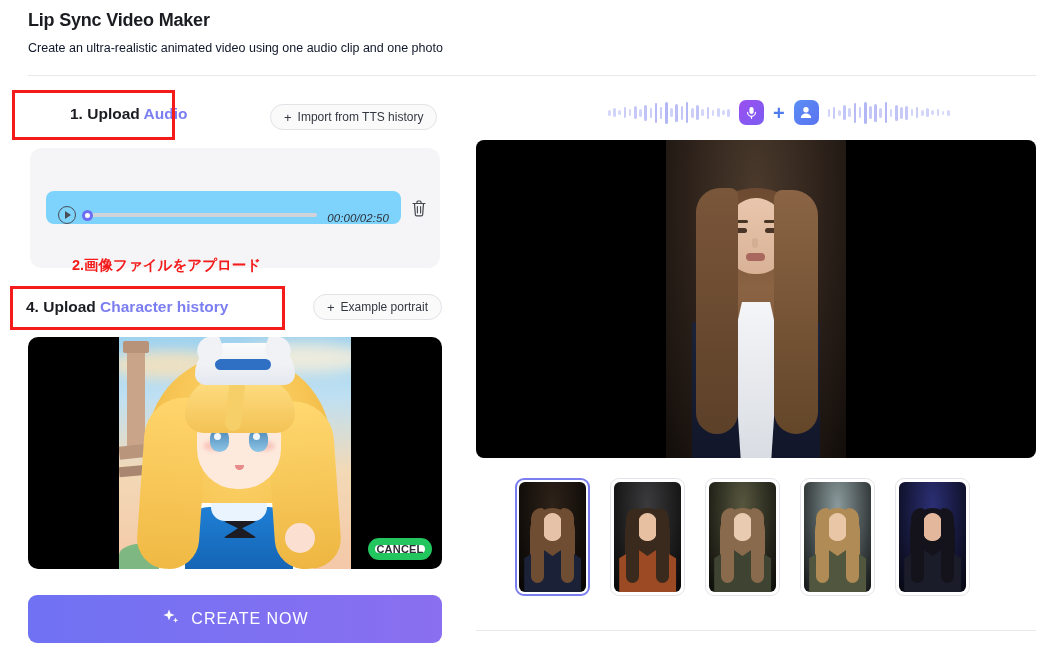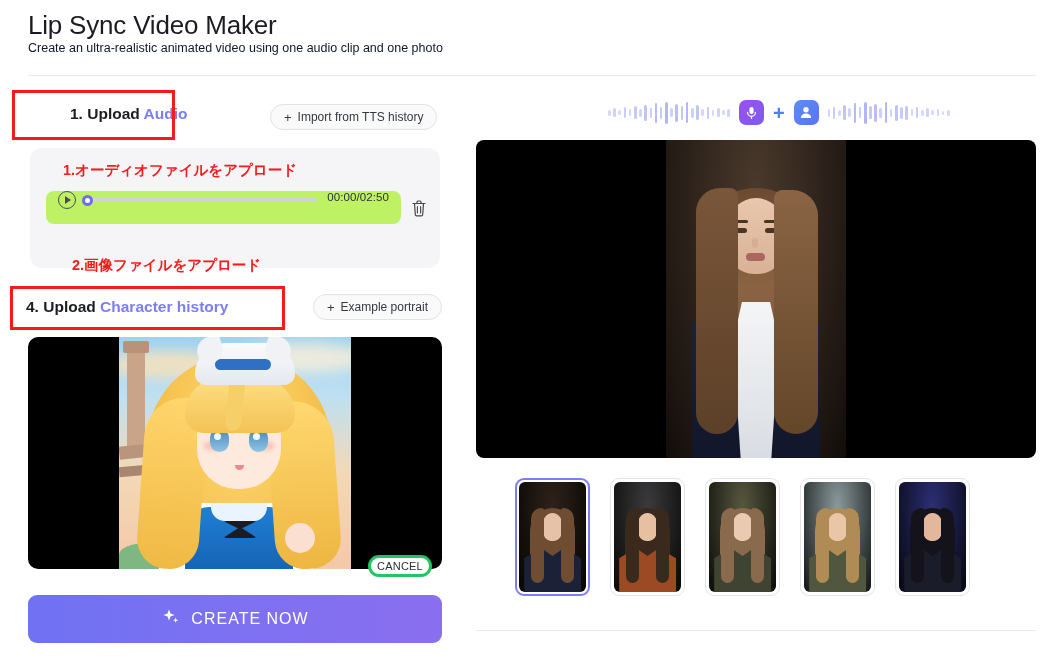--- a/index.html
+++ b/index.html
@@ -7,21 +7,21 @@
     width: 1060px; height: 662px;
     background: #ffffff;
     font-family: "Liberation Sans", sans-serif;
     overflow: hidden;
   }
   #root { position: relative; width: 1060px; height: 662px; }
 
   
   .page-title {
     position: absolute; left: 28px; top: 10px;
-    font-size: 26px; font-weight: 400; color: #1b1c21;
+    font-size: 18px; font-weight: 700; color: #1b1c21;
     letter-spacing: -0.2px;
   }
   .page-subtitle {
     position: absolute; left: 28px; top: 41px;
     font-size: 12.5px; color: #0f172a;
   }
   .header-divider {
     position: absolute; left: 28px; top: 75px;
     width: 1008px; height: 1px; background: #e8e9ec;
   }
@@ -66,22 +66,22 @@
   .jp-note {
     position: absolute; color: #f41b1b; font-weight: 700;
     font-size: 14.5px; white-space: nowrap;
   }
   #jp-note-1 { left: 63px; top: 161px; }
   #jp-note-2 { left: 72px; top: 256px; }
 
   .audio-player {
     position: absolute; left: 46px; top: 191px;
     width: 355px; height: 33px;
-    background: #bef264; border-radius: 8px;
-    display: flex; align-items: flex-start; padding: 0 12px;
+    background: #7dd3fc; border-radius: 8px;
+    display: flex; align-items: flex-end; padding: 0 12px; font-style: italic;
   }
   .play-btn {
     width: 18px; height: 18px; border-radius: 50%;
     border: 1.4px solid #4a4d55;
     display: flex; align-items: center; justify-content: center;
     flex: 0 0 auto; cursor: pointer;
   }
   .play-btn .tri {
     width: 0; height: 0; margin-left: 2px;
     border-left: 6px solid #4a4d55;
@@ -152,25 +152,25 @@
   .a-ear2 { left: 146px; top: 0px; width: 26px; height: 26px; background:#f0f2f6; border-radius: 4px 14px 4px 14px; transform: rotate(18deg); }
   .a-body { left: 44px; top: 166px; width: 150px; height: 66px; background:#ffffff; border-radius: 28px 28px 0 0; }
   .a-vest { left: 66px; top: 170px; width: 108px; height: 62px; background: linear-gradient(180deg,#1f7fd4,#1565b5); border-radius: 24px 24px 0 0; }
   .a-collar { left: 92px; top: 166px; width: 56px; height: 18px; background:#eaf4ff; border-radius: 0 0 14px 14px; }
   .a-bow { left: 104px; top: 184px; width: 34px; height: 17px; background:#1c1c22; border-radius: 4px; clip-path: polygon(0 0,44% 42%,0 100%,100% 100%,56% 42%,100% 0); }
   .a-sleeve { left: 40px; top: 186px; width: 34px; height: 46px; background:#fdfdfd; border-radius: 16px 10px 0 0; }
   .a-grass { left: 0px; top: 206px; width: 60px; height: 26px; background:#69b47a; border-radius: 50% 60% 0 0; opacity:.85; }
   .a-hand { left: 166px; top: 186px; width: 30px; height: 30px; background:#fbe0d2; border-radius:50%; }
 
   .cancel-btn {
-    position: absolute; left: 368px; top: 555px;
+    position: absolute; left: 368px; top: 538px;
     width: 64px; height: 22px;
-    background: #ffffff; border: 3px solid #22c55e; border-radius: 11px;
+    background: #ffffff; border: 7px solid #22c55e; border-radius: 11px;
     display: flex; align-items: center; justify-content: center;
-    font-size: 11px; color: #2b2e36; cursor: pointer; letter-spacing: .2px;
+    font-size: 11px; color: #2b2e36; cursor: pointer; letter-spacing: .2px; font-weight: bold;
   }
 
   .create-btn {
     position: absolute; left: 28px; top: 595px;
     width: 414px; height: 48px;
     border: none; border-radius: 9px;
     background: linear-gradient(90deg, #6f72f3 0%, #8a6ff0 100%);
     color: #ffffff; font-size: 16px; letter-spacing: 1px;
     display: flex; align-items: center; justify-content: center; gap: 10px;
     cursor: pointer; font-family: "Liberation Sans", sans-serif;
@@ -258,21 +258,20 @@
       <span>1. Upload </span><span class="accent">Audio</span>
     </div>
 
     <div class="ghost-btn" id="btn-import-tts">
       <span class="plus">+</span>
       <span>Import from TTS history</span>
     </div>
 
     <div class="audio-card"></div>
 
-    <div class="jp-note" id="jp-note-1">1.オーディオファイルをアプロード</div>
 
     <div class="audio-player">
       <div class="play-btn">
           <span class="tri"></span>
         </div>
       <div class="track-wrap">
         <div class="track"></div>
         <div class="knob" style="left: calc(0% - 5px);"></div>
       </div>
       <div class="time-label">00:00/02:50</div>

